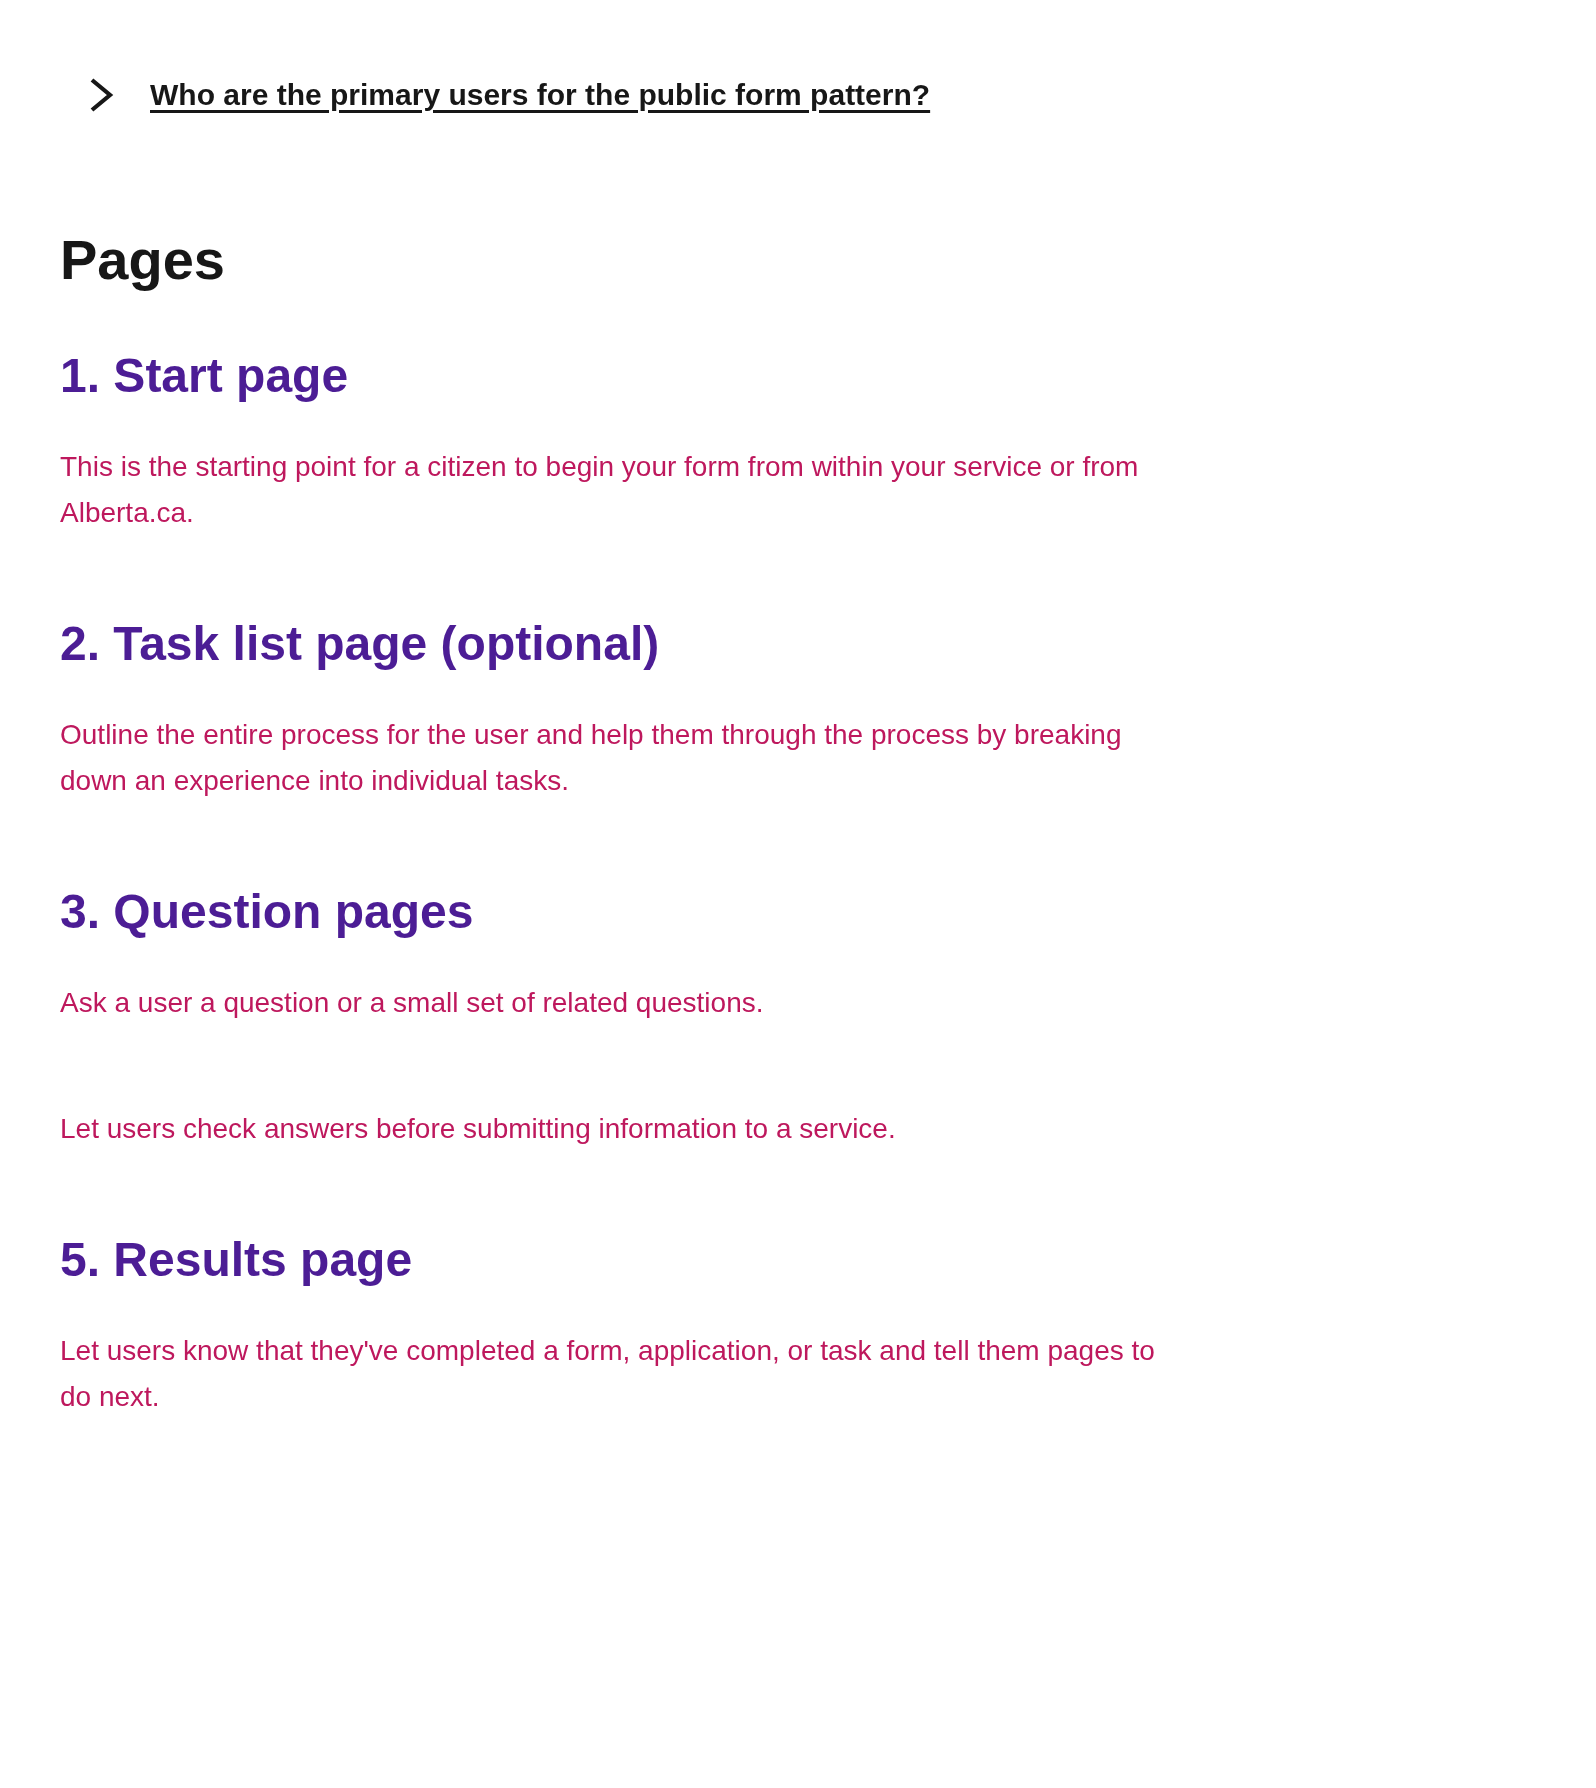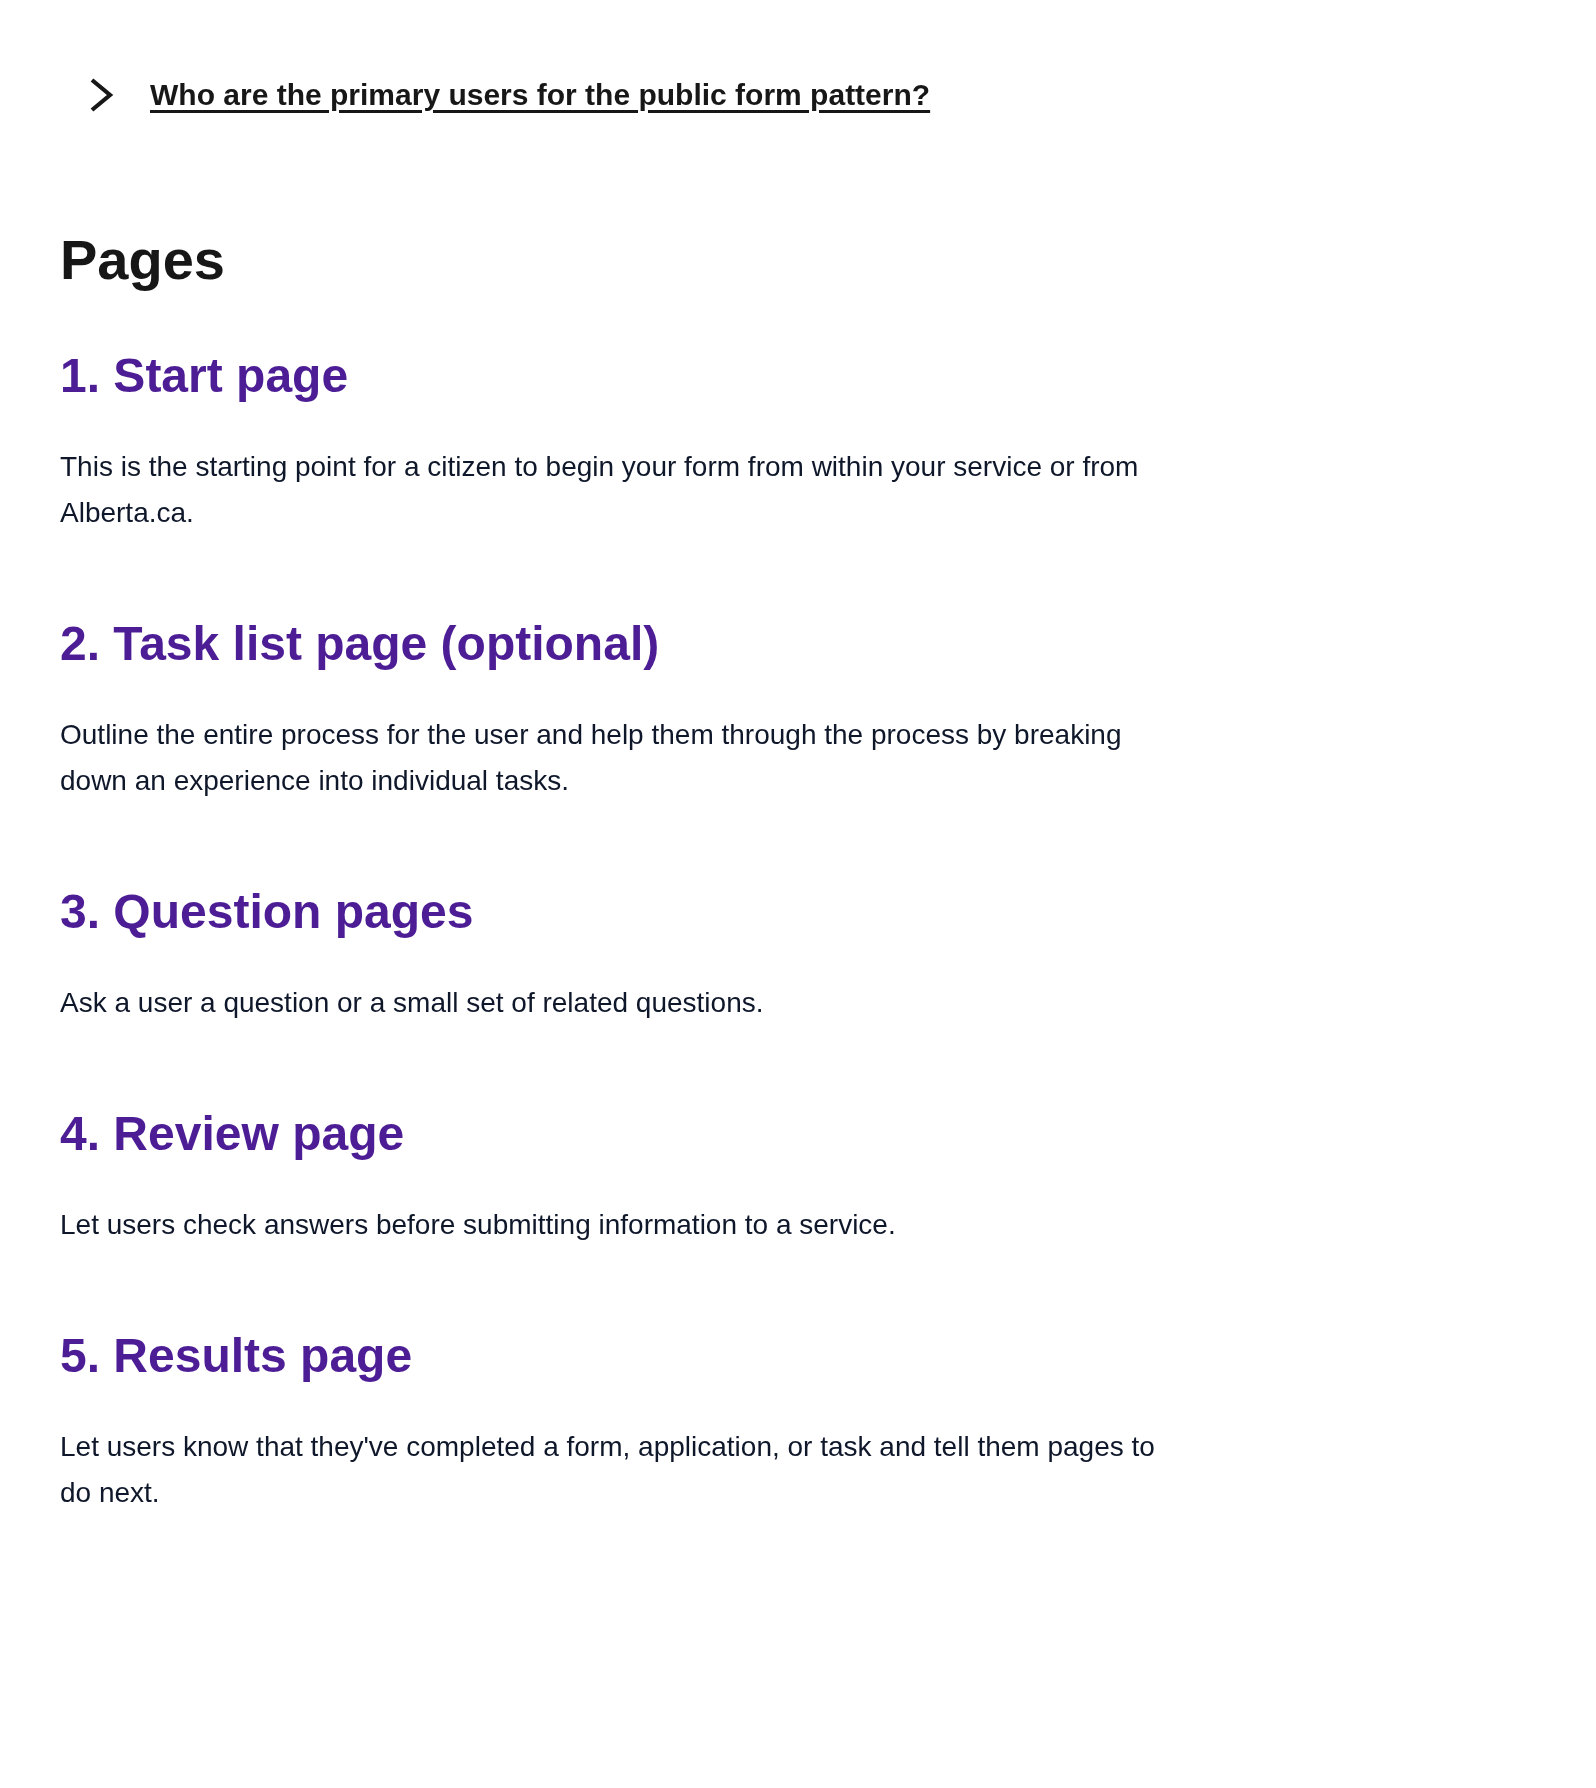--- a/index.html
+++ b/index.html
@@ -64,21 +64,21 @@
     margin: 0 0 40px 0;
     color: #4c1d95;
   }
 
   p.section-body {
     font-size: 28px;
     line-height: 46px;
     font-weight: 400;
     margin: 0;
     max-width: 1120px;
-    color: #0f172a;
+    color: #be185d;
   }
 </style>
 </head>
 <body>
 
 <div class="page">
   <div class="content">
 
     <div class="qa-row">
       <span class="qa-chevron">
@@ -100,21 +100,20 @@
       <h2 class="section-heading">2. Task list page (optional)</h2>
       <p class="section-body">Outline the entire process for the user and help them through the process by breaking down an experience into individual tasks.</p>
     </section>
 
     <section class="pattern-section">
       <h2 class="section-heading">3. Question pages</h2>
       <p class="section-body">Ask a user a question or a small set of related questions.</p>
     </section>
 
     <section class="pattern-section">
-      <h2 class="section-heading">4. Review page</h2>
       <p class="section-body">Let users check answers before submitting information to a service.</p>
     </section>
 
     <section class="pattern-section">
       <h2 class="section-heading">5. Results page</h2>
       <p class="section-body">Let users know that they've completed a form, application, or task and tell them pages to do next.</p>
     </section>
 
   </div>
 </div>

